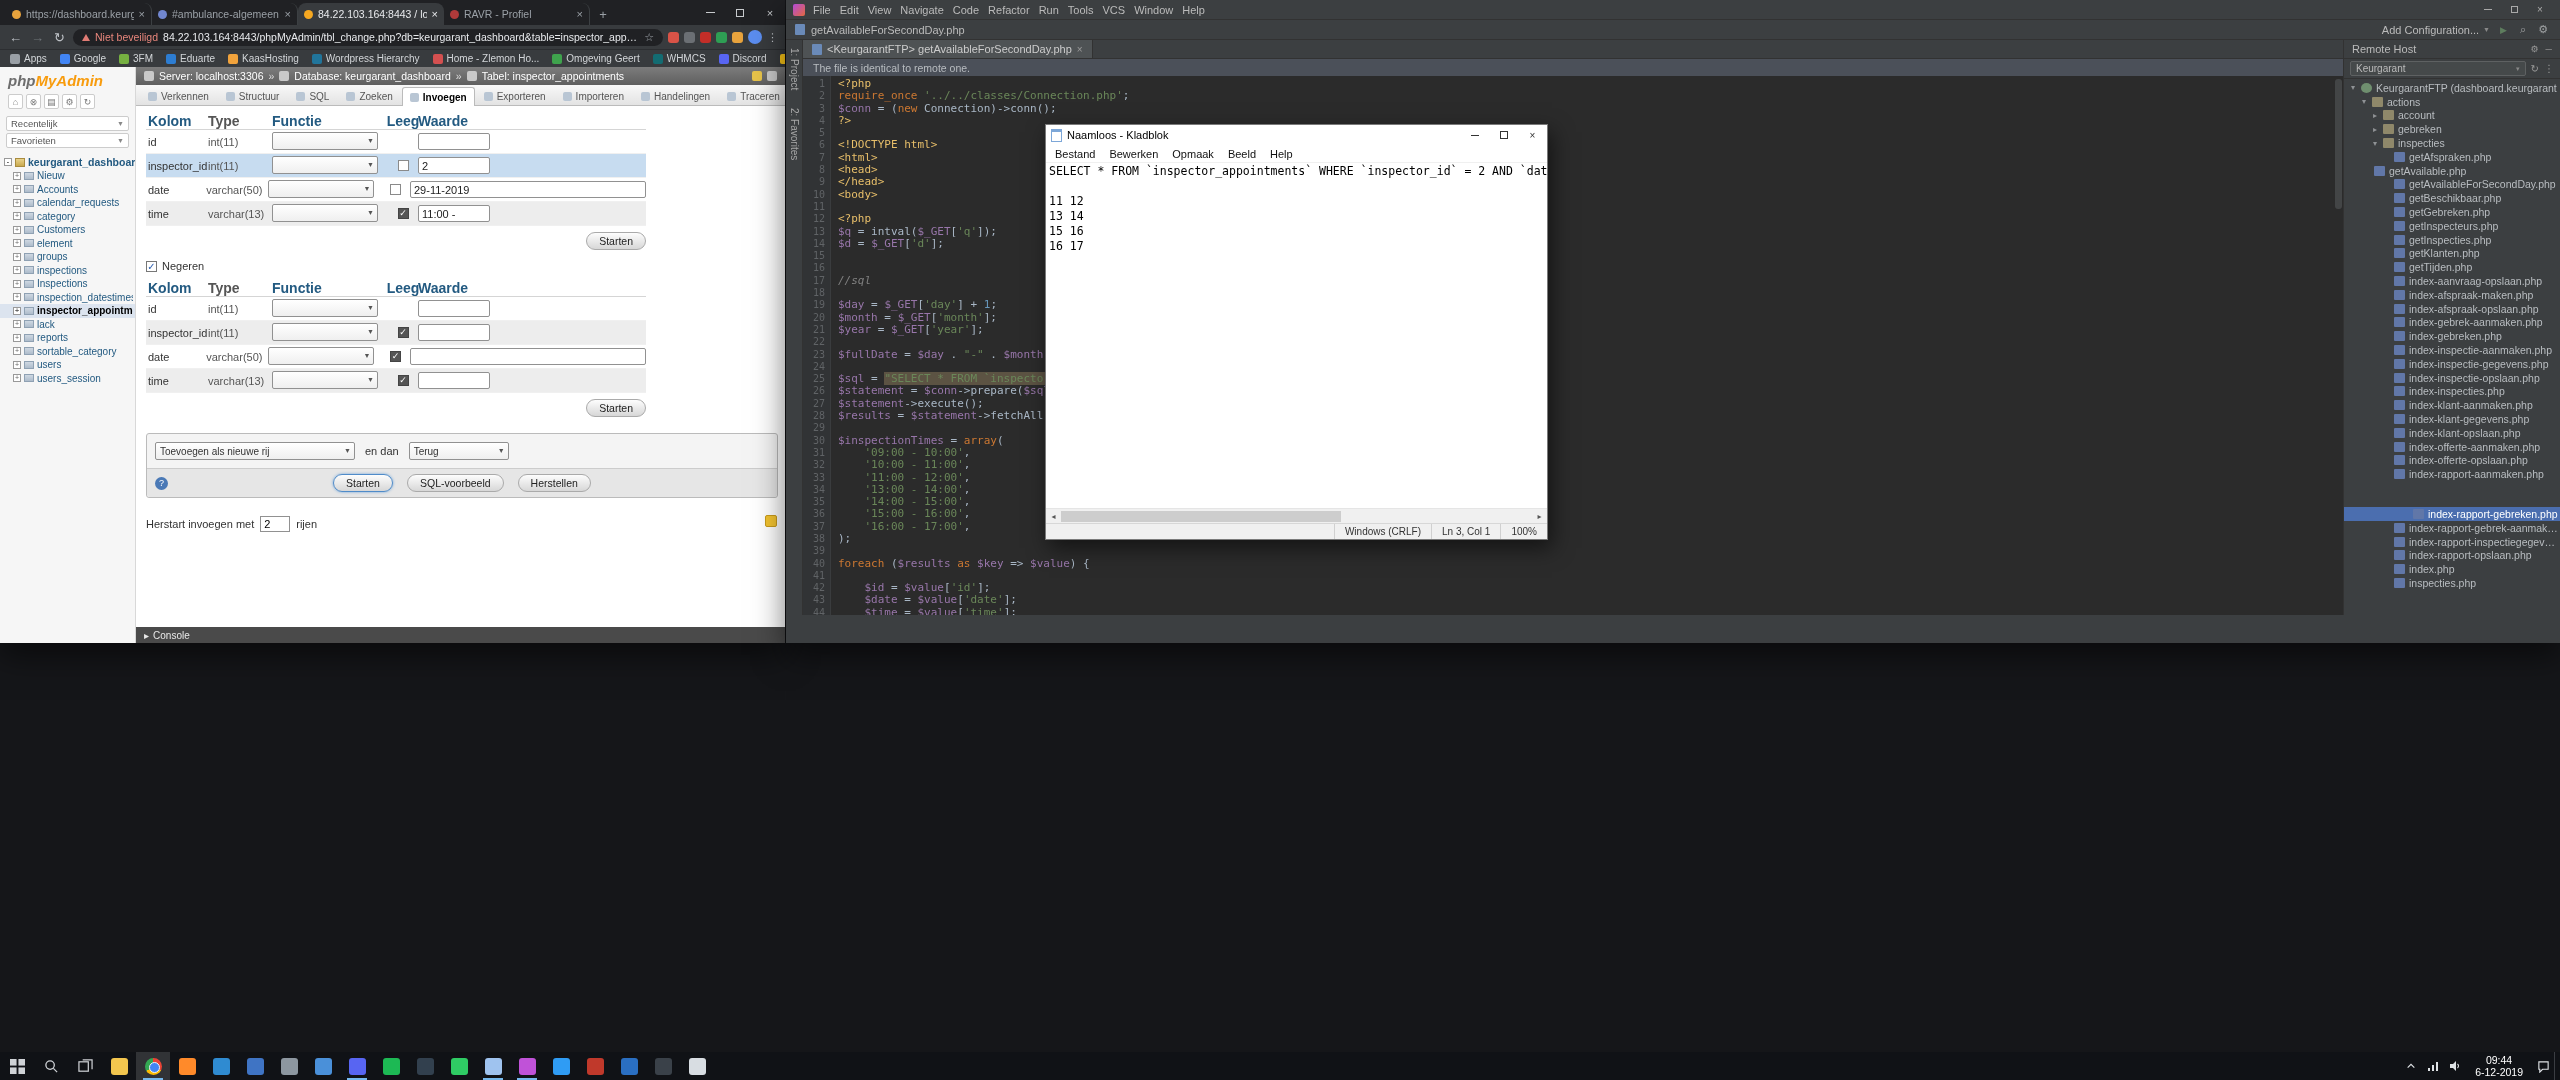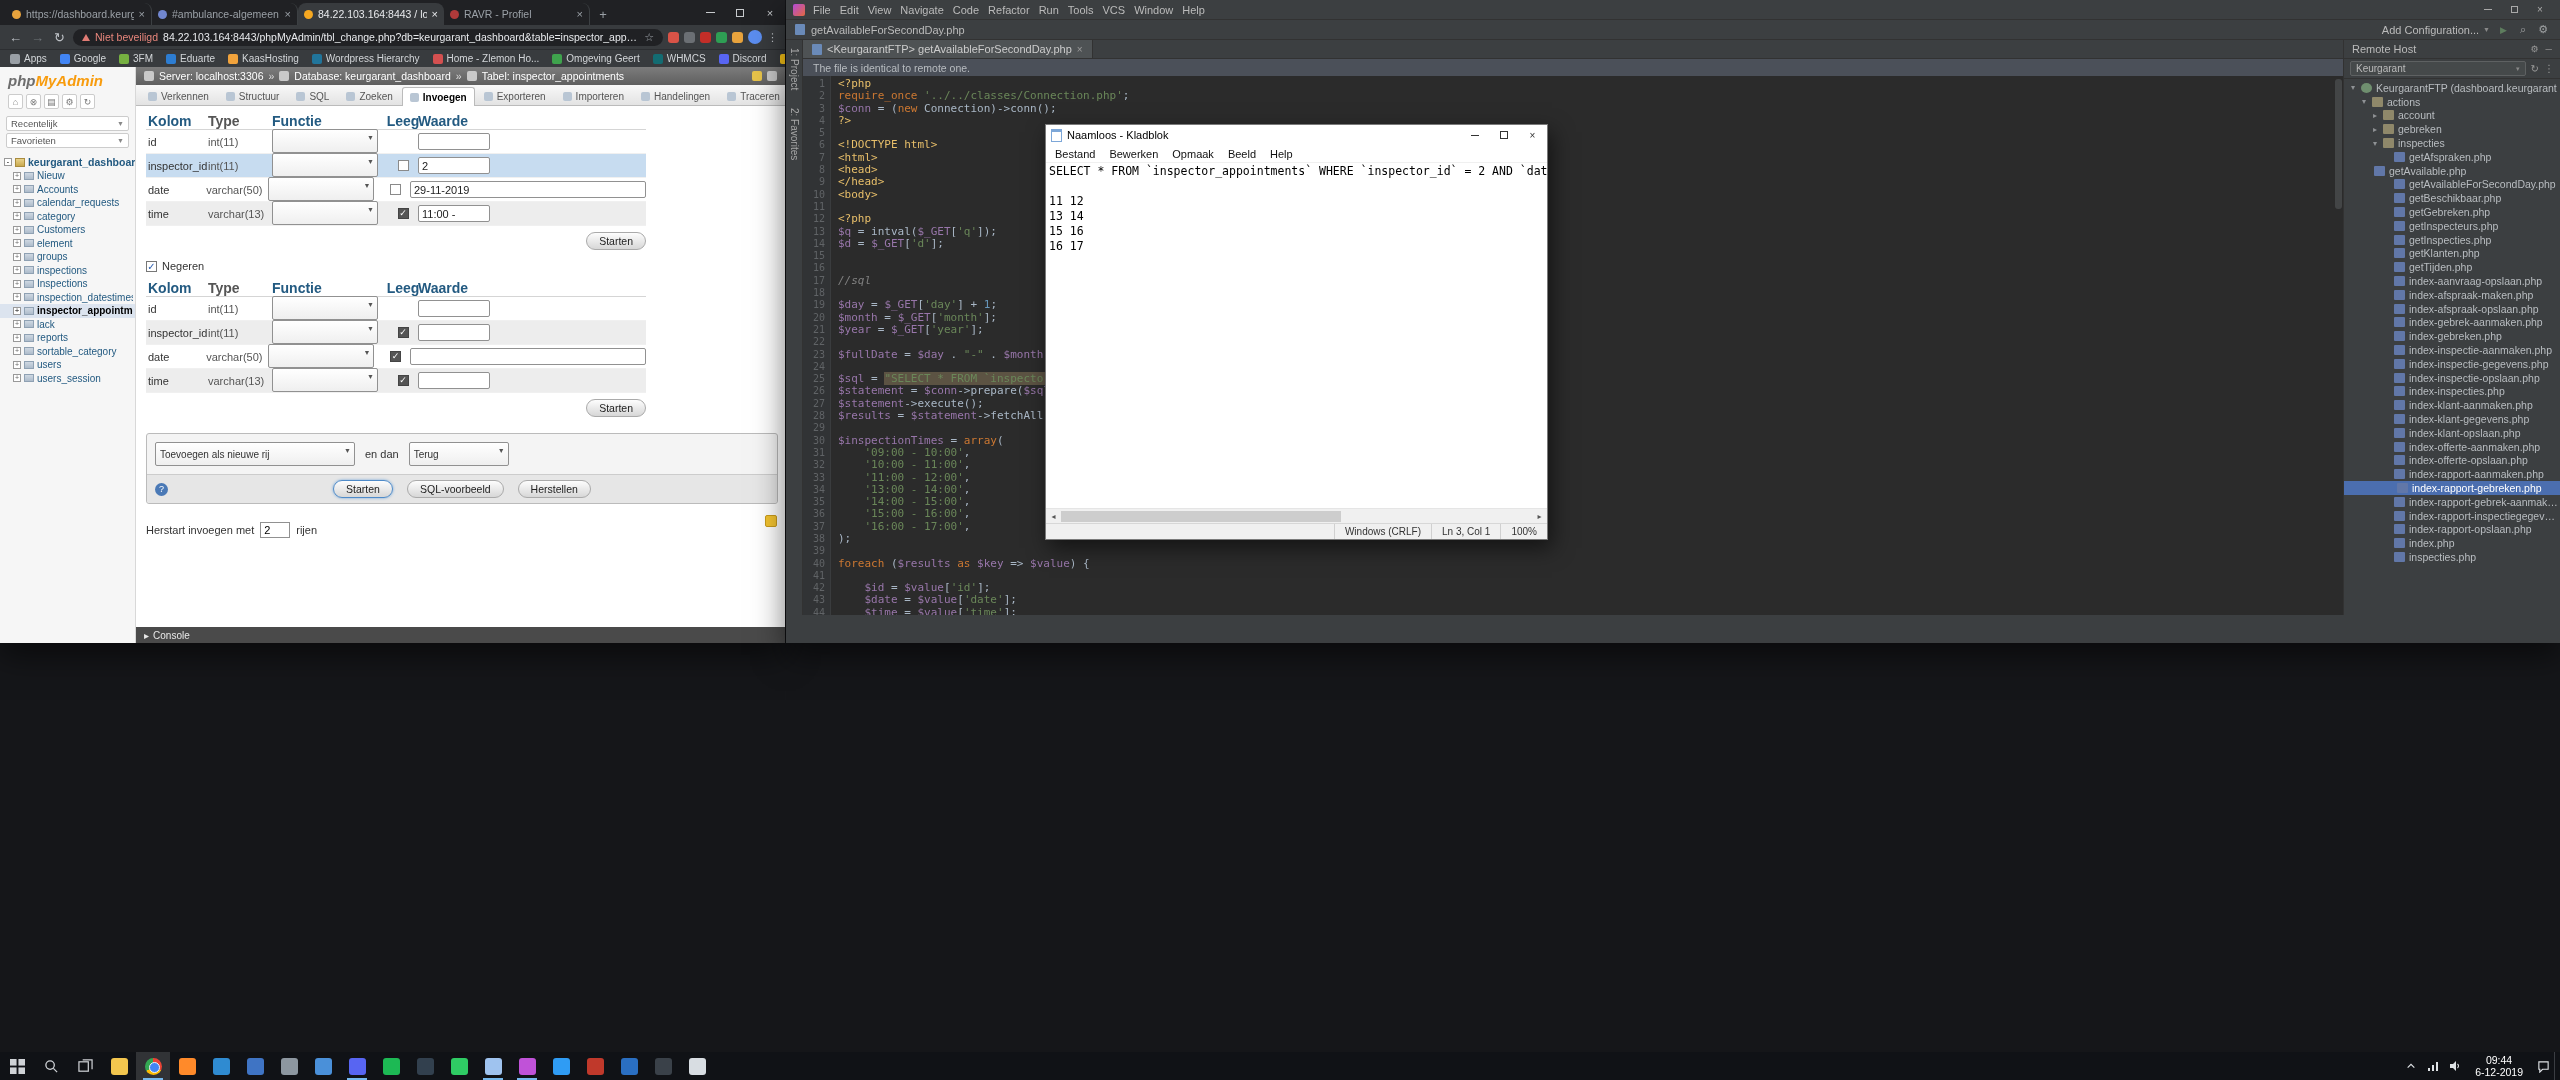--- a/index.html
+++ b/index.html
@@ -61,21 +61,21 @@
   .pmatab{display:flex;align-items:center;gap:4px;padding:0 7px;font-size:10px;color:#555;border:1px solid transparent;border-bottom:none;border-radius:3px 3px 0 0;height:19px;}
   .pmatab.active{background:#fff;border-color:#bbb;color:#000;font-weight:bold;position:relative;top:1px;}
   .pmatab-ic{width:9px;height:9px;background:#b9c6d4;border-radius:2px;flex:none;}
   .pcontent{flex:1;padding:7px 10px;overflow:hidden;position:relative;font-size:11px;color:#333;}
   .frow{display:flex;align-items:center;height:24px;width:500px;border-bottom:1px solid #f0f0f0;}
   .frow.alt{background:#ededed;}
   .frow.hl{background:#c7dcf0;}
   .frow.fhead{height:17px;border-bottom:1px solid #d5d5d5;background:none;}
   .fh{font-weight:bold;color:#235a81;font-size:14px;}
   .fc1{width:62px;padding-left:2px;}.fc2{width:64px;color:#555;}.fc3{width:116px;}.fc4{width:30px;display:flex;justify-content:center;}.fc5{flex:1;}
-  .pselect{width:106px;height:24px;border:1px solid #919191;background:linear-gradient(#fff,#efefef);border-radius:2px;position:relative;display:inline-flex;align-items:center;padding:0 4px;font-size:10px;color:#333;}
+  .pselect{width:106px;height:18px;border:1px solid #919191;background:linear-gradient(#fff,#efefef);border-radius:2px;position:relative;display:inline-flex;align-items:center;padding:0 4px;font-size:10px;color:#333;}
   .pselect::after{content:"▼";position:absolute;right:3px;top:4px;font-size:7px;color:#555;}
   .pselect.big{width:200px;}
   .pselect.mid{width:100px;}
   .cb{width:11px;height:11px;border:1px solid #8a8a8a;background:#fff;display:inline-flex;align-items:center;justify-content:center;font-size:9px;line-height:9px;color:#fff;}
   .cb.on{background:#555;border-color:#444;}
   .cbn{width:11px;height:11px;border:1px solid #777;background:#fff;color:#2a5db0;font-size:10px;line-height:10px;text-align:center;display:inline-block;flex:none;}
   .vin{height:17px;border:1px solid #919191;border-radius:2px;font-size:11px;font-family:"Liberation Sans",sans-serif;padding:0 3px;color:#222;background:#fff;}.vin.medium{width:72px;}.vin.wide{width:236px;}
   .gorow{width:500px;display:flex;justify-content:flex-end;margin:6px 0 4px;}
   .pbtn{font-size:10.5px;padding:2px 12px;border:1px solid #aaa;border-radius:11px;background:linear-gradient(#fdfdfd,#d7d7d7);color:#222;font-family:"Liberation Sans",sans-serif;}
   .pbtn.primary{border-color:#4f8bc9;box-shadow:0 0 3px #6ea3d8;}
@@ -831,21 +831,21 @@
           <div class="rrow" style="padding-left: 38px;">
             <span class="rarw"></span>
             <span class="ric file"></span>
             <span class="rlab">index-offerte-opslaan.php</span>
           </div>
           <div class="rrow" style="padding-left: 38px;">
             <span class="rarw"></span>
             <span class="ric file"></span>
             <span class="rlab">index-rapport-aanmaken.php</span>
           </div>
-          <div class="rrow sel" style="padding-left: 41px;">
+          <div class="rrow sel" style="padding-left: 57px; margin-top: 26px;">
             <span class="rarw"></span>
             <span class="ric file"></span>
             <span class="rlab">index-rapport-gebreken.php</span>
           </div>
           <div class="rrow" style="padding-left: 38px;">
             <span class="rarw"></span>
             <span class="ric file"></span>
             <span class="rlab">index-rapport-gebrek-aanmaken.ph</span>
           </div>
           <div class="rrow" style="padding-left: 38px;">

